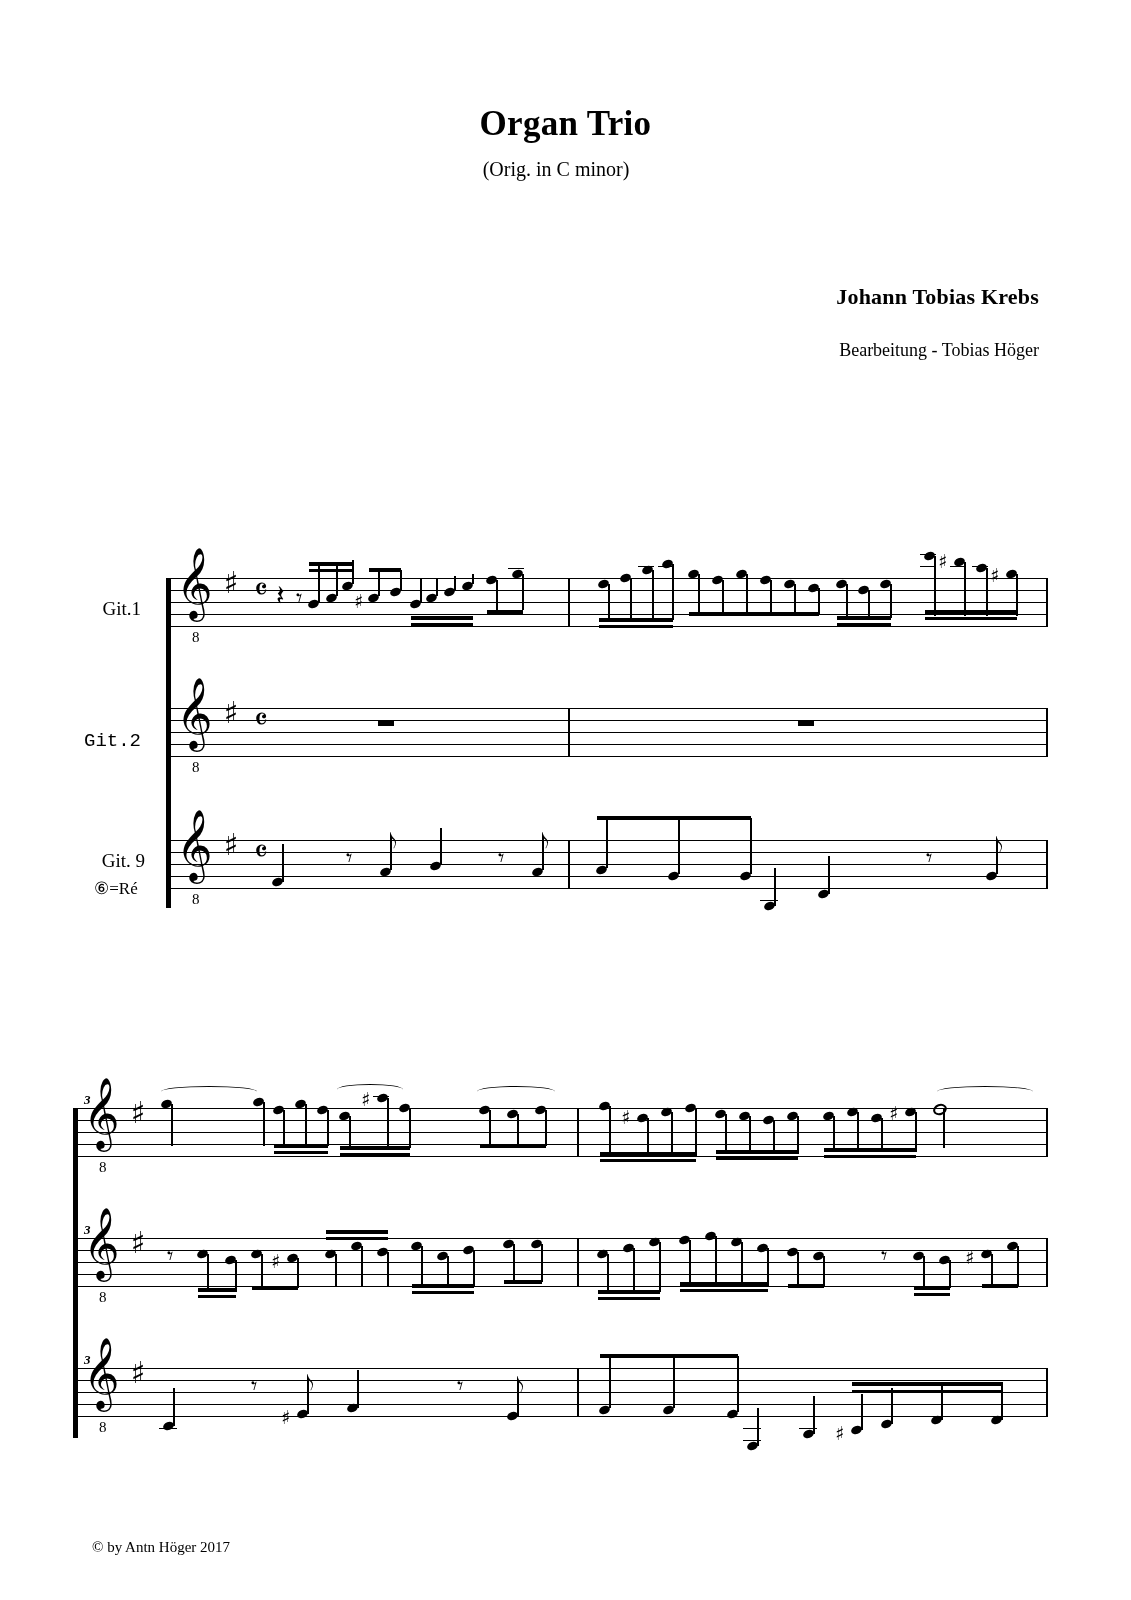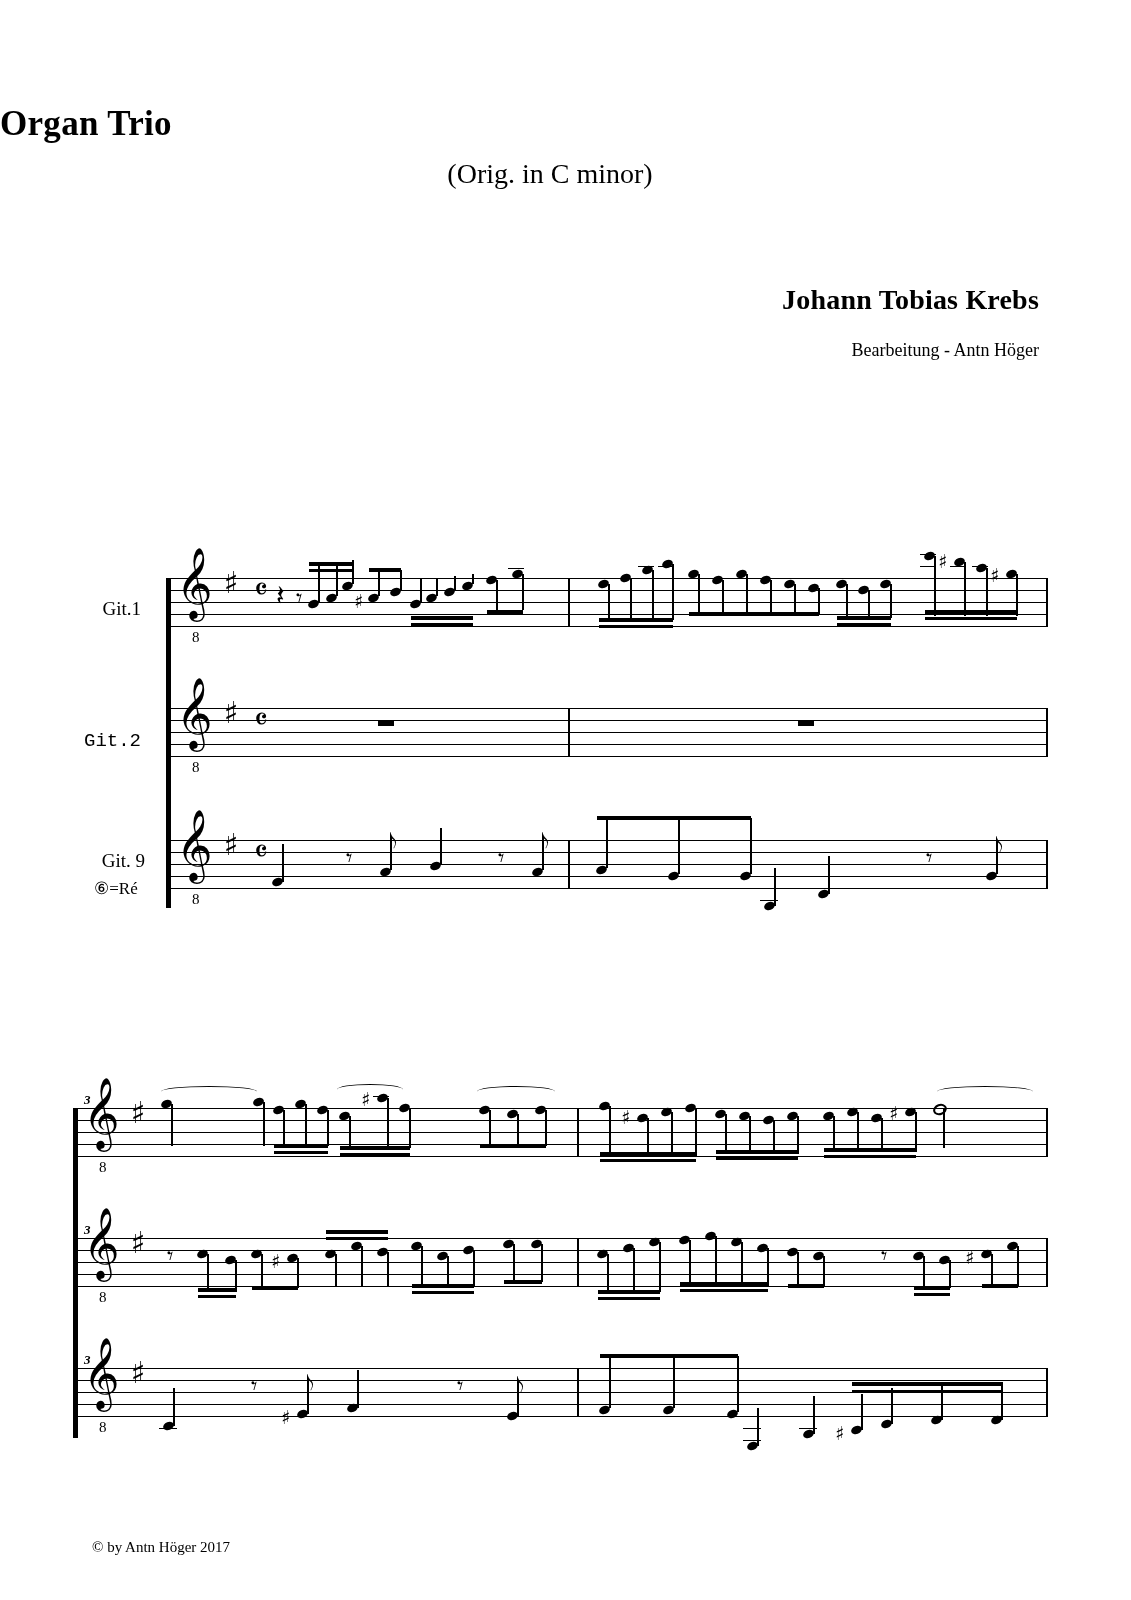--- a/index.html
+++ b/index.html
@@ -20,38 +20,38 @@
     position: absolute;
     inset: 0;
   }
 
   
   .title {
     position: absolute;
     top: 104px;
     left: 0;
     width: 1131px;
-    text-align: left;
+    text-align: center;
     font-size: 35px;
     font-weight: bold;
     letter-spacing: 0.3px;
   }
   .subtitle {
     position: absolute;
     top: 158px;
-    left: 11px;
+    left: 17px;
     width: 1078px;
     text-align: center;
-    font-size: 28px;
+    font-size: 20px;
   }
   .composer {
     position: absolute;
     top: 284px;
     right: 92px;
-    font-size: 28px;
+    font-size: 22px;
     font-weight: bold;
     letter-spacing: 0.2px;
   }
   .arranger {
     position: absolute;
     top: 340px;
     right: 92px;
     font-size: 18px;
   }
   .copyright {
@@ -226,21 +226,21 @@
   }
 </style>
 </head>
 <body>
 
 <div class="page">
 
   <div class="title">Organ Trio</div>
   <div class="subtitle">(Orig. in C minor)</div>
   <div class="composer">Johann Tobias Krebs</div>
-  <div class="arranger">Bearbeitung - Antn Höger</div>
+  <div class="arranger">Bearbeitung - Tobias Höger</div>
   <div class="copyright">©  by Antn Höger 2017</div>
 
   <div class="system" id="system-1">
 
     <div class="inst-label" style="top:38px; right:990px;">Git.1</div>
     <div class="inst-label" style="top:170px; right:990px;font-family:Liberation Mono, monospace;">Git.2</div>
     <div class="inst-label" style="top:290px; right:986px;">Git. 9</div>
     <div class="inst-sub" style="top:318px; left:94px;text-align:right;">⑥=Ré</div>
 
     <div class="sys-bracket" style="left:166px; top:18px; height:330px;"></div>

